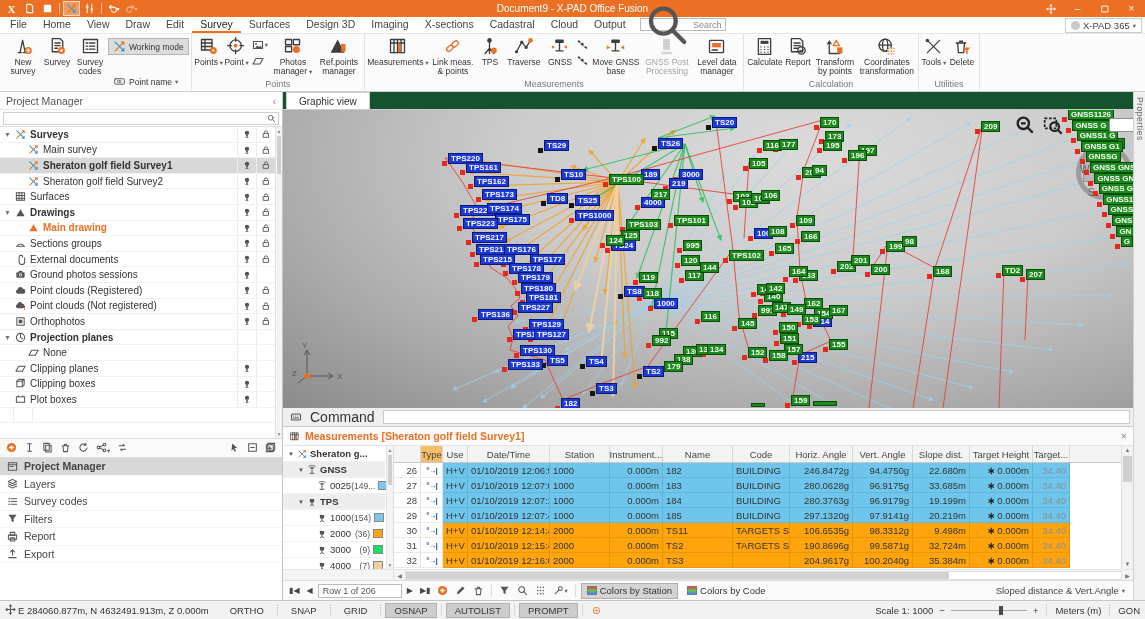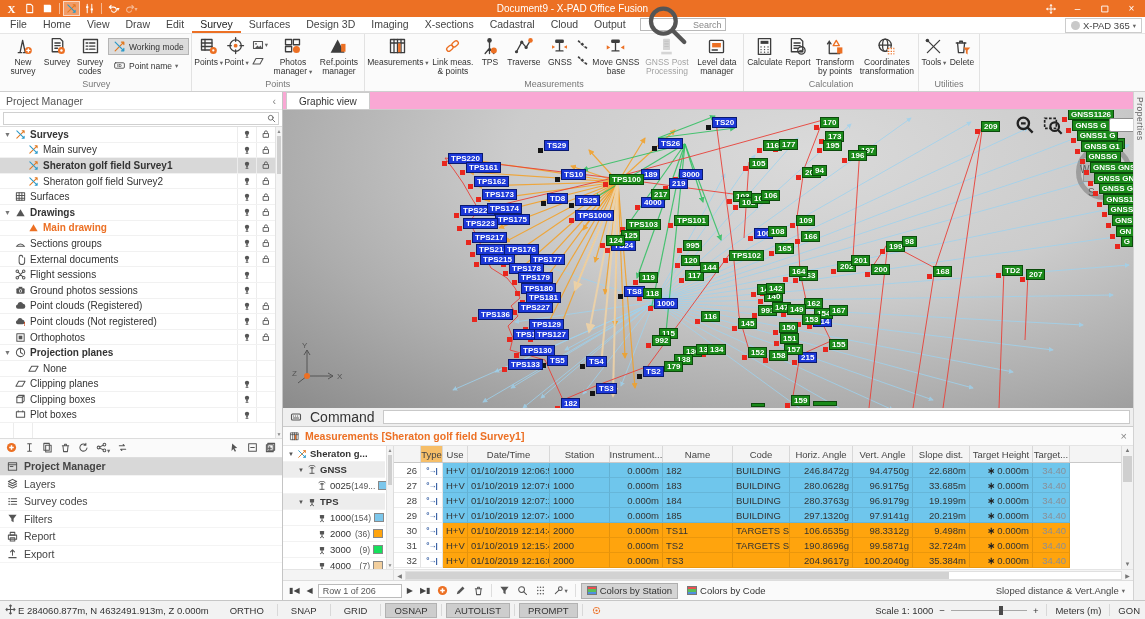--- a/index.html
+++ b/index.html
@@ -33,21 +33,21 @@
 
 .ribbon{height:58px;background:#fbfbfb;border-bottom:1px solid #cfcfcf;display:flex;padding-left:2px}
 .rgroup{display:flex;flex-direction:column;border-right:1px solid #e2e2e2;padding:0 2px}
 .ritems{flex:1;display:flex;align-items:flex-start}
 .rglabel{text-align:center;font-size:9px;color:#777;height:12px;line-height:11px}
 .rbtn{display:flex;flex-direction:column;align-items:center;height:45px;padding-top:2px;font-size:8.5px;line-height:1.08;text-align:center;color:#333}
 .rbtn svg{width:21px;height:21px;flex:none}
 .rbtn.disabled{opacity:.45}
 .rlbl{margin-top:1px}
 .ddm{color:#666;font-size:6.5px}
-.rstack{display:flex;flex-direction:column;gap:2px;padding-top:4px}
+.rstack{display:flex;flex-direction:column;gap:18px;padding-top:4px}
 .rsbtn{display:flex;align-items:center;gap:3px;height:17px;font-size:8.5px;padding:0 4px;border:1px solid transparent;color:#333}
 .rsbtn.pressed{background:#dcdcdc;border-color:#b5b5b5}
 .rsbtn svg{width:13px;height:13px}
 .rmini{display:flex;flex-direction:column;gap:4px;padding:5px 2px 0 2px}
 .rmini .mb2{display:flex;align-items:center;gap:1px}
 .rmini svg{width:12px;height:12px}
 
 .main{display:flex;height:508px}
 .sidebar{width:283px;border-right:1px solid #c4c4c4;display:flex;flex-direction:column;background:#fff}
 .sb-head{height:18px;display:flex;align-items:center;padding:0 6px;font-size:10.5px;color:#555;border-bottom:1px solid #e8e8e8}
@@ -69,21 +69,21 @@
 .vsb .th{position:absolute;left:1px;right:1px;background:#cfcfcf}
 .sb-tools{height:19px;background:#fafafa;border-bottom:1px solid #ddd;display:flex;align-items:center;gap:7px;padding:0 6px}
 .sb-tools svg{width:11px;height:11px}
 .sb-tools .sp{flex:1}
 .sb-nav{flex:1}
 .nrow{height:17.5px;display:flex;align-items:center;gap:6px;padding:0 7px;font-size:10.5px;color:#444;border-bottom:1px solid #f4f4f4}
 .nrow.sel{background:#d8d8d8;font-weight:bold}
 .nrow svg{width:11px;height:11px}
 
 .center{flex:1;display:flex;flex-direction:column;min-width:0}
-.gtabs{height:18px;background:#f9a8d4;border-bottom:1px solid #ccc;display:flex;align-items:flex-end}
+.gtabs{height:18px;background:#14532d;border-bottom:1px solid #ccc;display:flex;align-items:flex-end}
 .gtab{height:17px;background:#fff;border:1px solid #ccc;border-bottom:none;padding:0 12px;font-size:10px;display:flex;align-items:center;margin-left:3px;color:#333}
 .gview{height:298px;position:relative;overflow:hidden;background:radial-gradient(ellipse at 62% 15%,#dadada 0%,#cccccc 40%,#adadad 70%,#8b8b8b 100%)}
 .rays{position:absolute;left:0;top:0}
 .pl{position:absolute;font-weight:bold;font-size:8px;color:#fff;padding:0 2px;line-height:10px;height:11px;border:1px solid rgba(0,10,40,.55);white-space:nowrap;z-index:3}
 .pl.b{background:#1C38D8;border-color:#0a1a70}
 .pl.g{background:#1A8A1A;border-color:#0c4a0c}
 .mk{position:absolute;width:5px;height:5px;background:#E8271E;z-index:2}
 .mk.k{background:#151515}
 .gwidget{position:absolute;z-index:6;display:flex;align-items:center;justify-content:center}
 .wbtn2d{background:#fff;border:1px solid #8f8f8f;border-radius:2px;font-size:9px;font-weight:bold;color:#333;padding:0 3px;height:14px;line-height:13px}
@@ -943,35 +943,20 @@
           <span class="tcell">
             <svg width="10" height="10">
               <use href="#m-bulb"></use>
             </svg>
           </span>
           <span class="tcell">
             <svg width="10" height="10">
               <use href="#m-lock"></use>
             </svg>
           </span>
-        </div>
-        <div class="trow" style="padding-left: 2px;">
-          <span class="chev"></span>
-          <span class="ticon">
-            <svg width="11" height="11">
-              <use href="#m-drone"></use>
-            </svg>
-          </span>
-          <span class="tlabel">Flight sessions</span>
-          <span class="tcell">
-            <svg width="10" height="10">
-              <use href="#m-bulb"></use>
-            </svg>
-          </span>
-          <span class="tcell"></span>
         </div>
         <div class="trow" style="padding-left: 2px;">
           <span class="chev"></span>
           <span class="ticon">
             <svg width="11" height="11">
               <use href="#m-camera"></use>
             </svg>
           </span>
           <span class="tlabel">Ground photos sessions</span>
           <span class="tcell">

